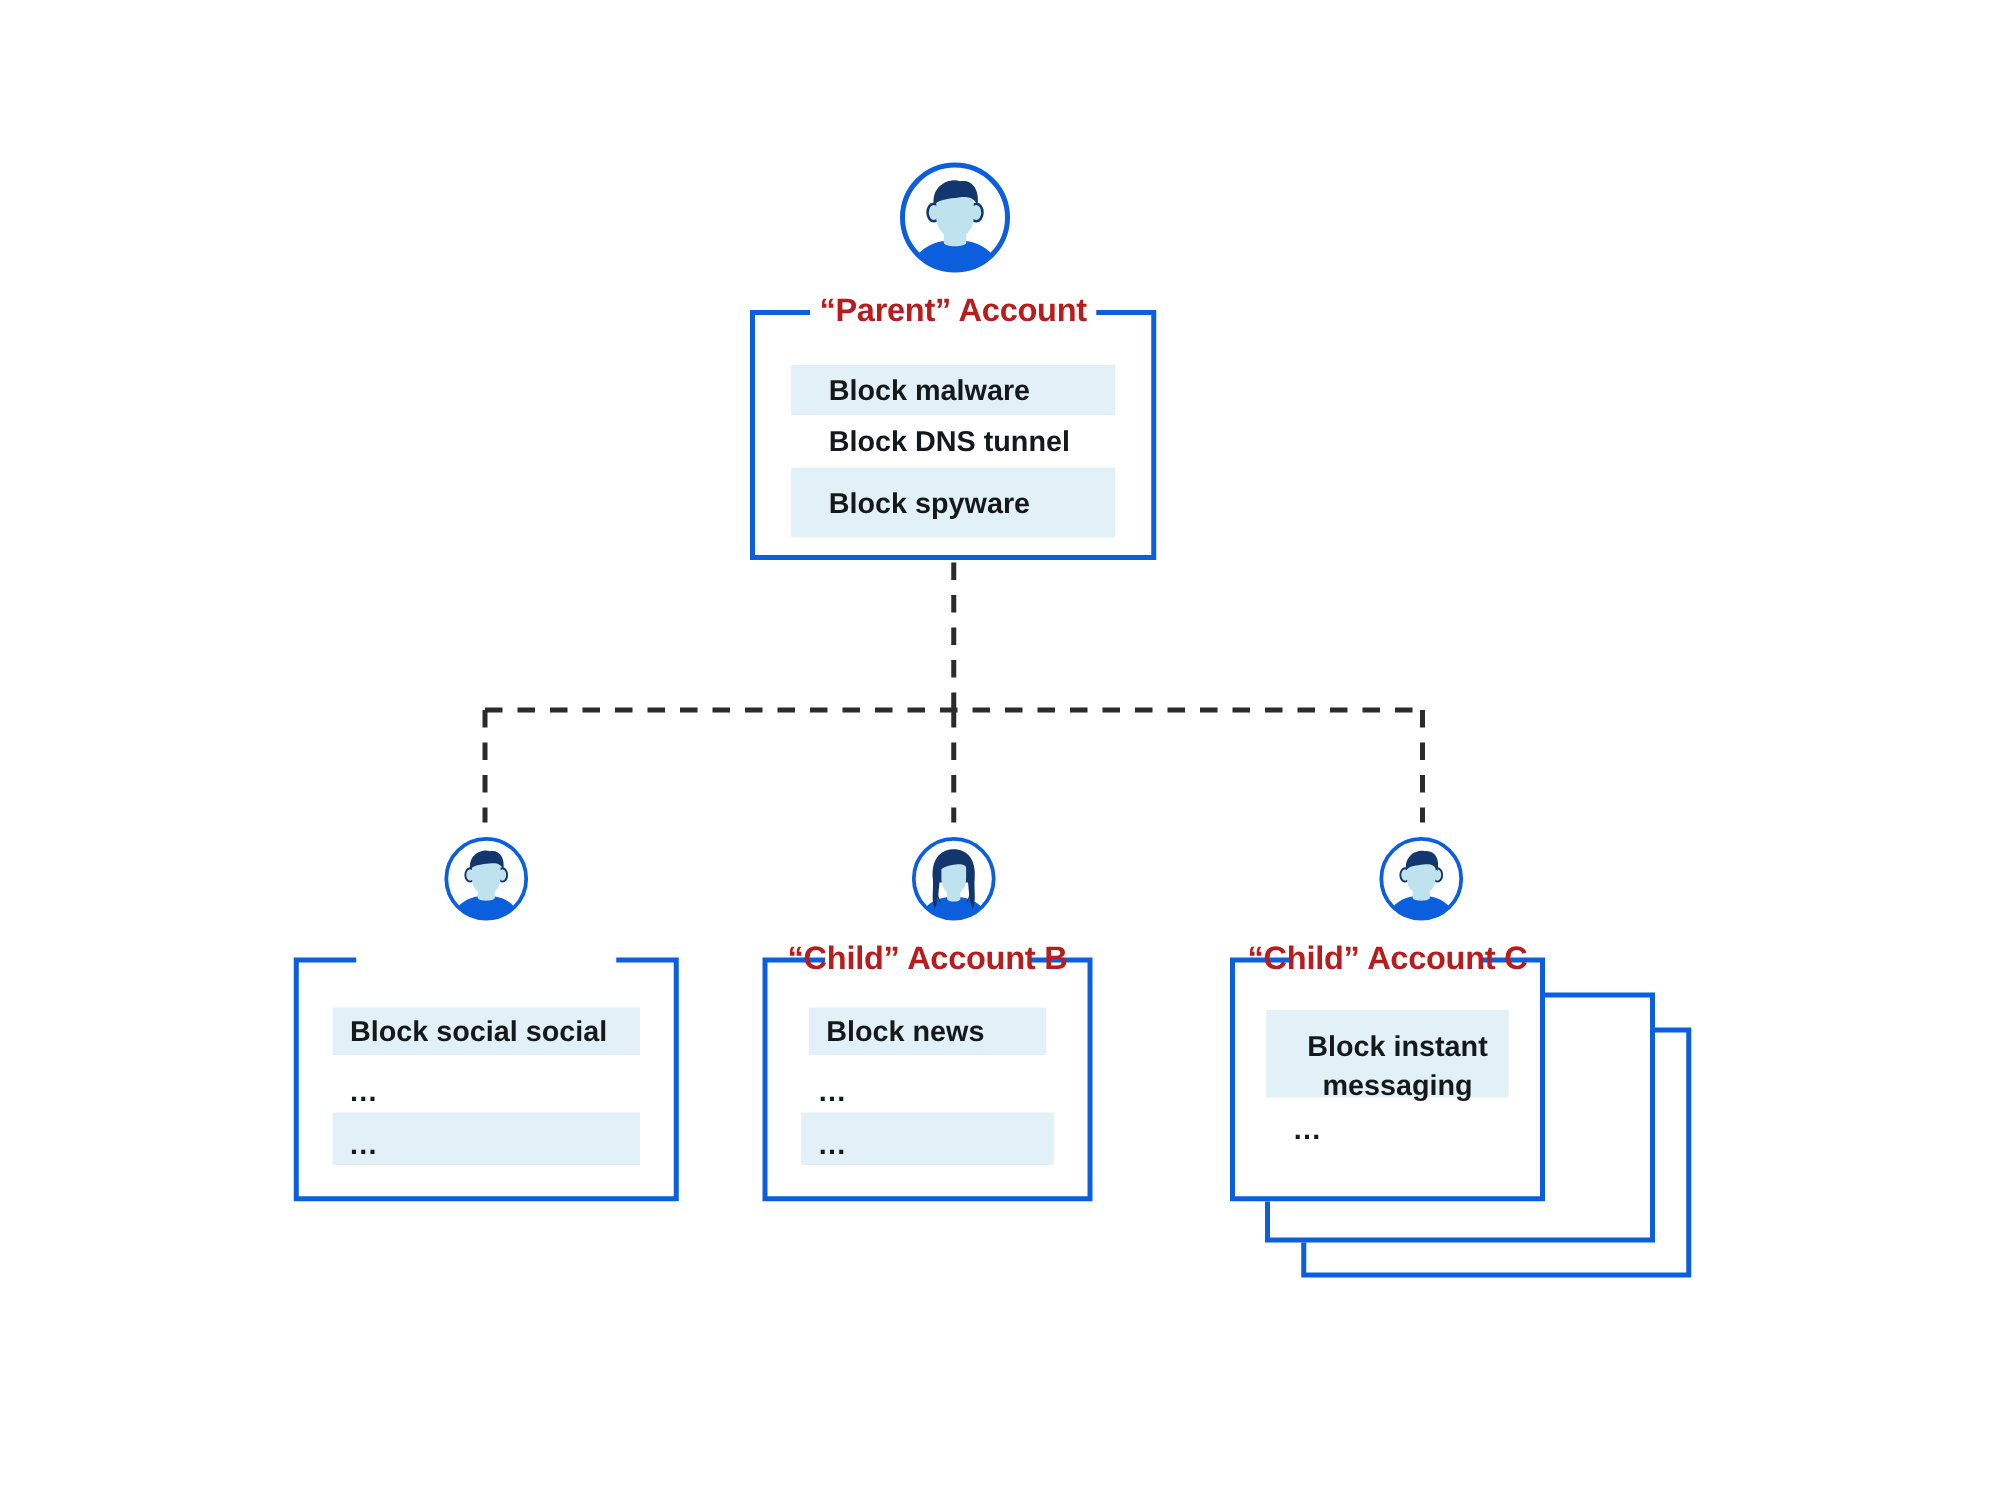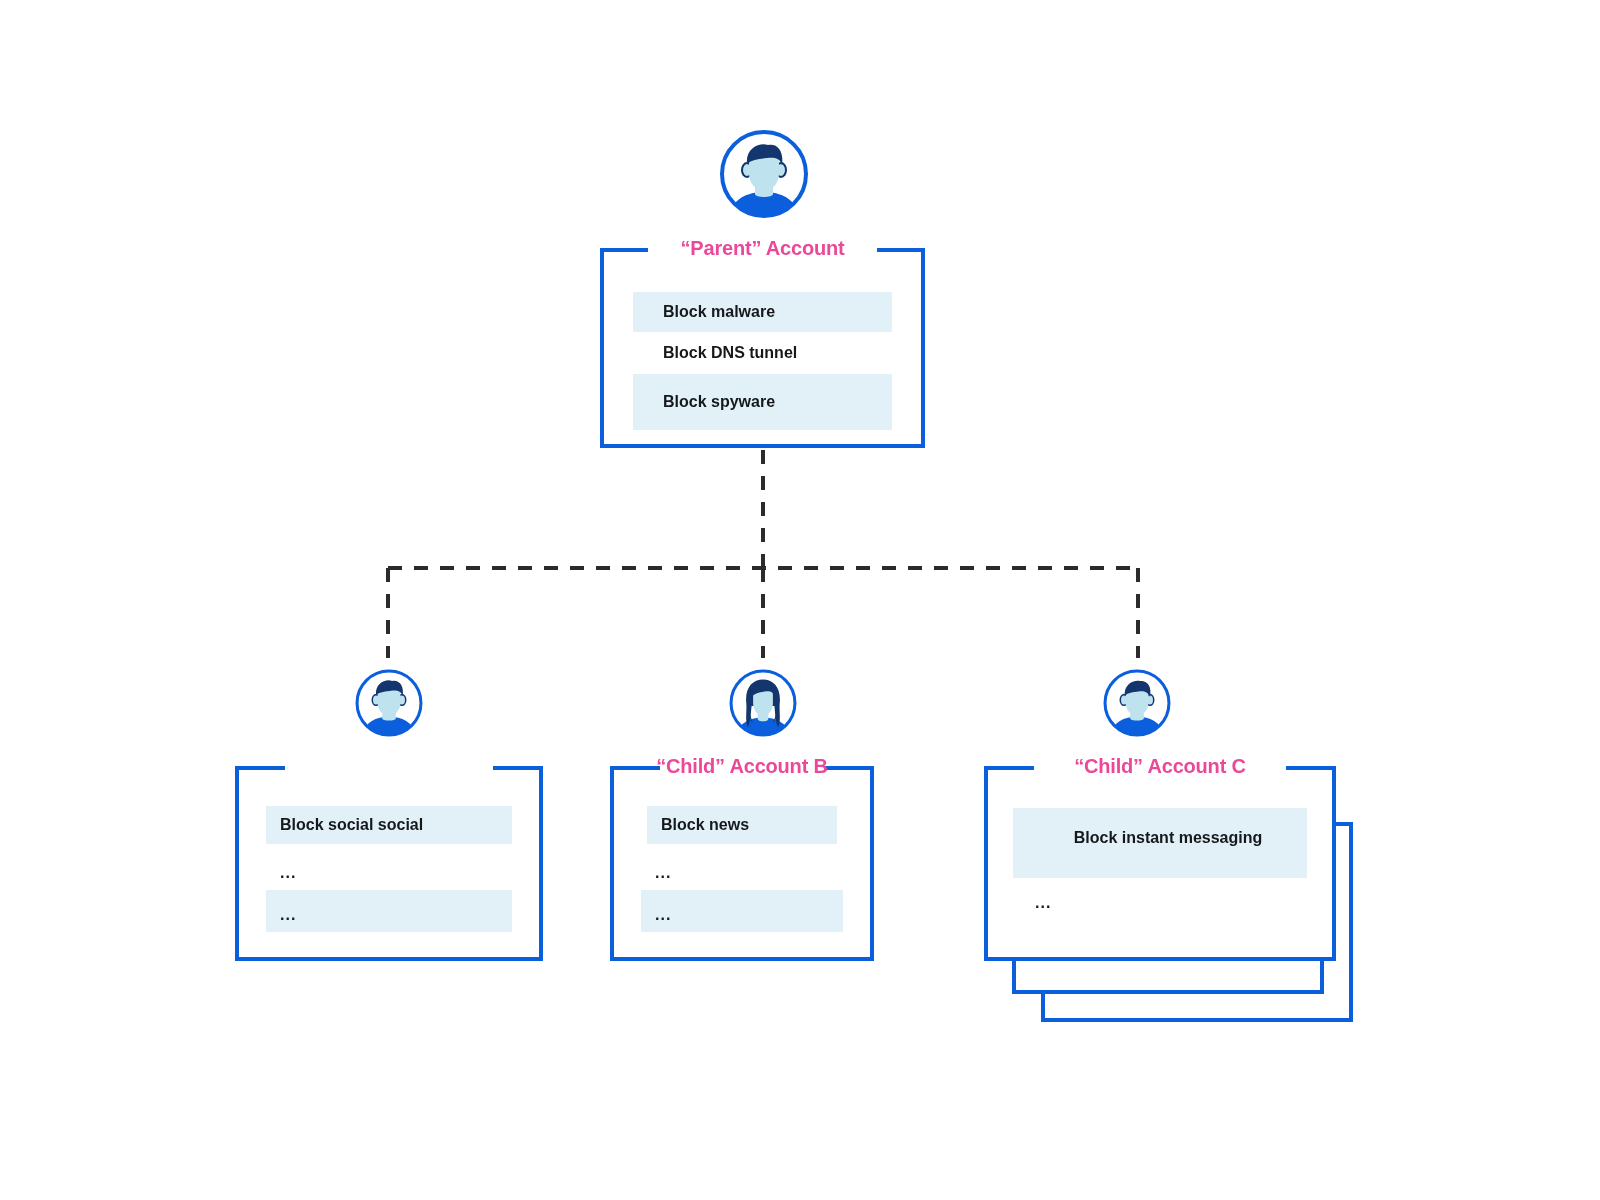--- a/index.html
+++ b/index.html
@@ -57,36 +57,36 @@
     top: -4px;
     height: 10px;
     background: #ffffff;
   }
   .card-title {
     position: absolute;
     top: -15px;
     left: 0;
     width: 100%;
     text-align: center;
-    font-size: 20px;
+    font-size: 26px;
     font-weight: 700;
-    color: #ec4899;
+    color: #b91c1c;
     letter-spacing: -0.2px;
     white-space: nowrap;
     line-height: 30px;
   }
   .rows {
     position: absolute;
     left: 0;
     top: 0;
     width: 100%;
   }
   .row {
     box-sizing: border-box;
-    font-size: 16px;
+    font-size: 23px;
     font-weight: 700;
     color: #16191c;
     line-height: 30px;
     display: flex;
     align-items: center;
   }
   .row.hl {
     background: #e2f1f8;
   }
   .row.dots {
@@ -245,21 +245,21 @@
         <path d="M 37 58 C 41 63 51 63 55 58 L 55 52 L 37 52 Z" fill="#a9d7e6"></path>
         <ellipse cx="29" cy="42" rx="5" ry="7" fill="#bfe3ee" stroke="#14366e" stroke-width="2"></ellipse>
         <ellipse cx="63" cy="42" rx="5" ry="7" fill="#bfe3ee" stroke="#14366e" stroke-width="2"></ellipse>
         <path d="M 31 34 C 31 22 61 22 61 34 L 61 46 C 61 57 52 63 46 63 C 40 63 31 57 31 46 Z" fill="#bfe3ee"></path>
         <path d="M 30 37 C 28 21 42 15 50 17 C 60 16 66 25 63 38 C 60 31 55 30 48 31 C 41 32 34 32 30 37 Z" fill="#14366e"></path>
       </g>
       <circle cx="46" cy="46" r="42" fill="none" stroke="#0b5fdd" stroke-width="4"></circle>
     </svg>
   </div>
 
-  <div class="card" id="card-child-c" style="left:984px; top:766px; width:352px; height:195px;">
+  <div class="card" id="card-child-c" style="left:984px; top:766px; width:252px; height:195px;">
     <div class="card-frame"></div>
     <div class="title-notch" style="left:50px; right:50px;"></div>
     <div class="card-title">“Child” Account C</div>
     <div class="rows" style="top:42px;">
       <div class="row hl" style="height:70px; margin:0 29px; padding-left:16px; line-height:31px; display:block; padding-top:14px; box-sizing:border-box;text-align:center;">Block instant messaging</div>
       <div class="row dots" style="height:52px; margin:0 29px; padding-left:22px; align-items:center;">...</div>
     </div>
   </div>
 
 </div>

